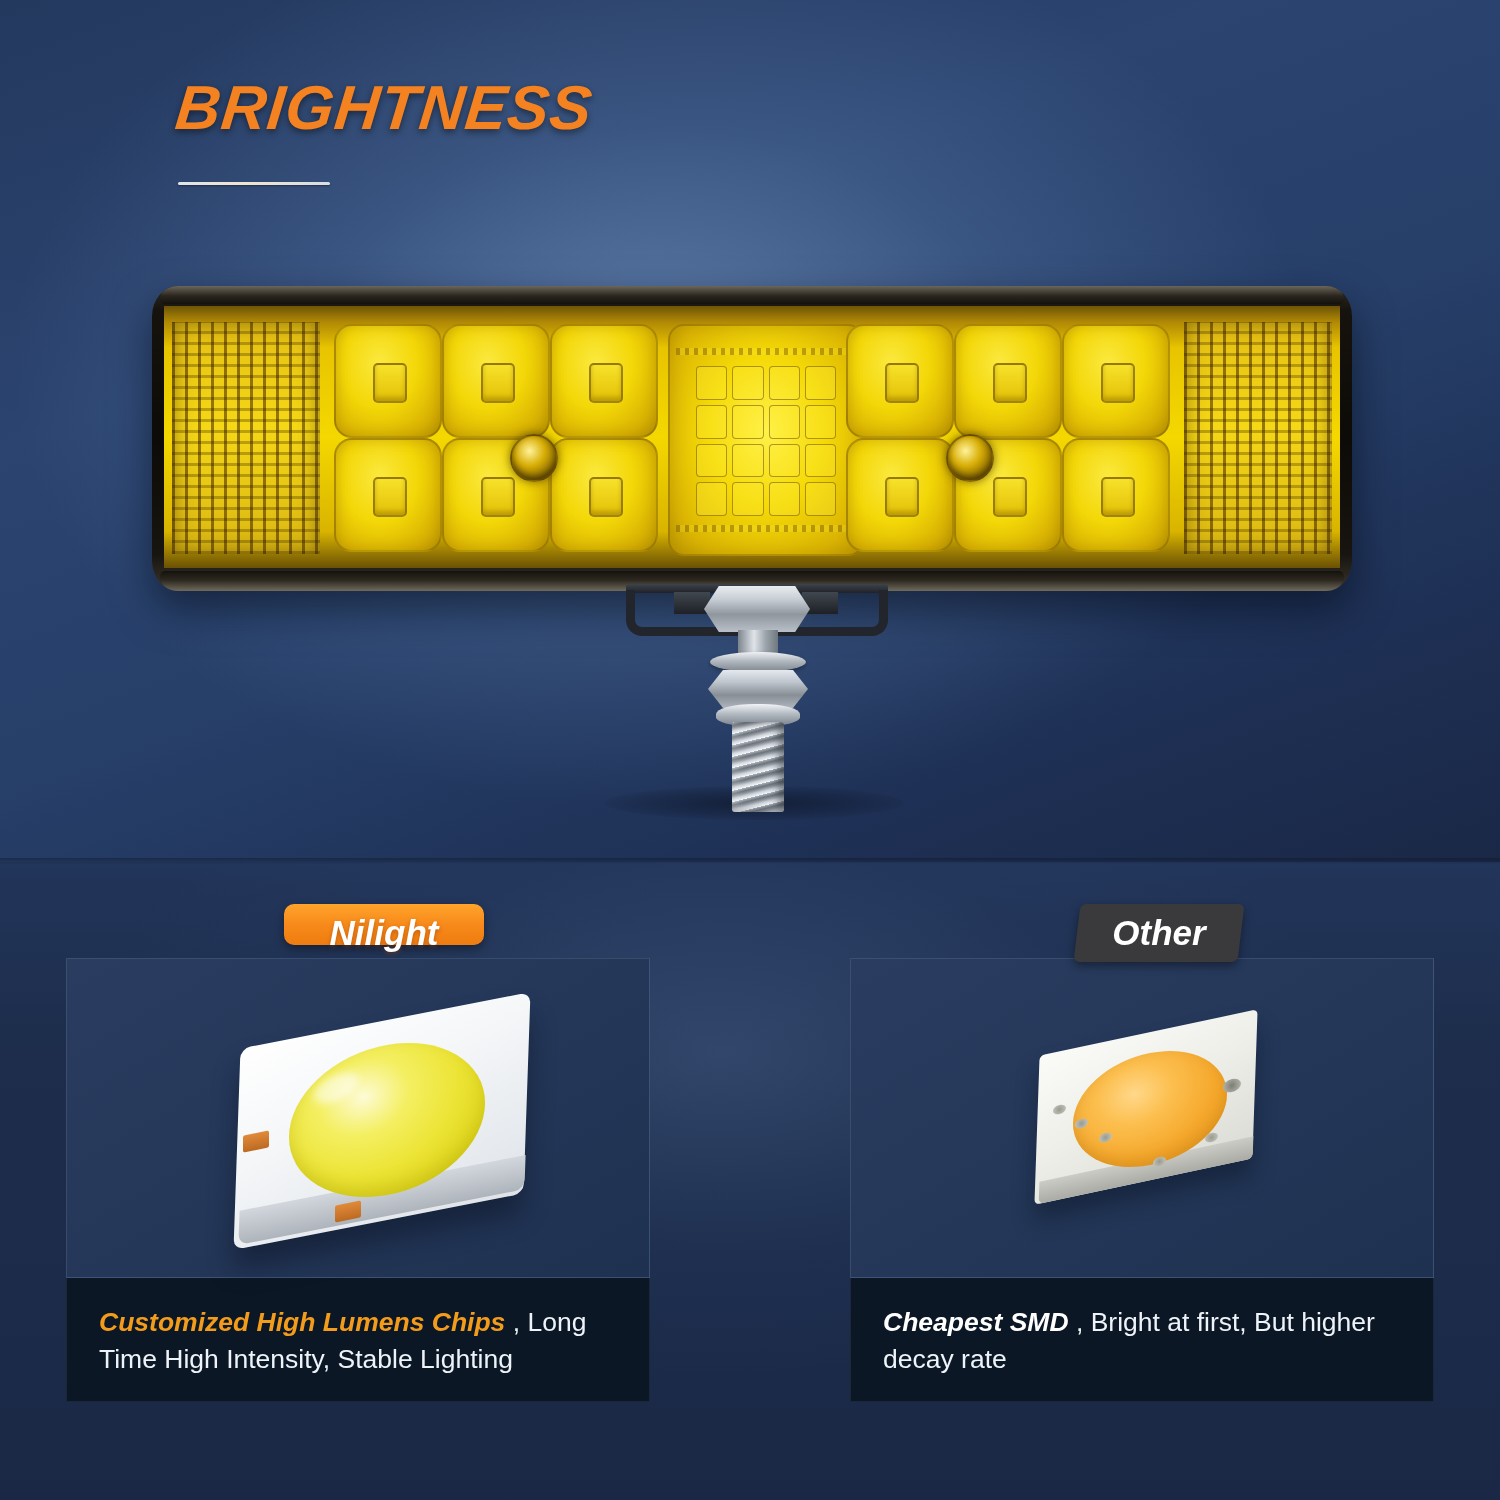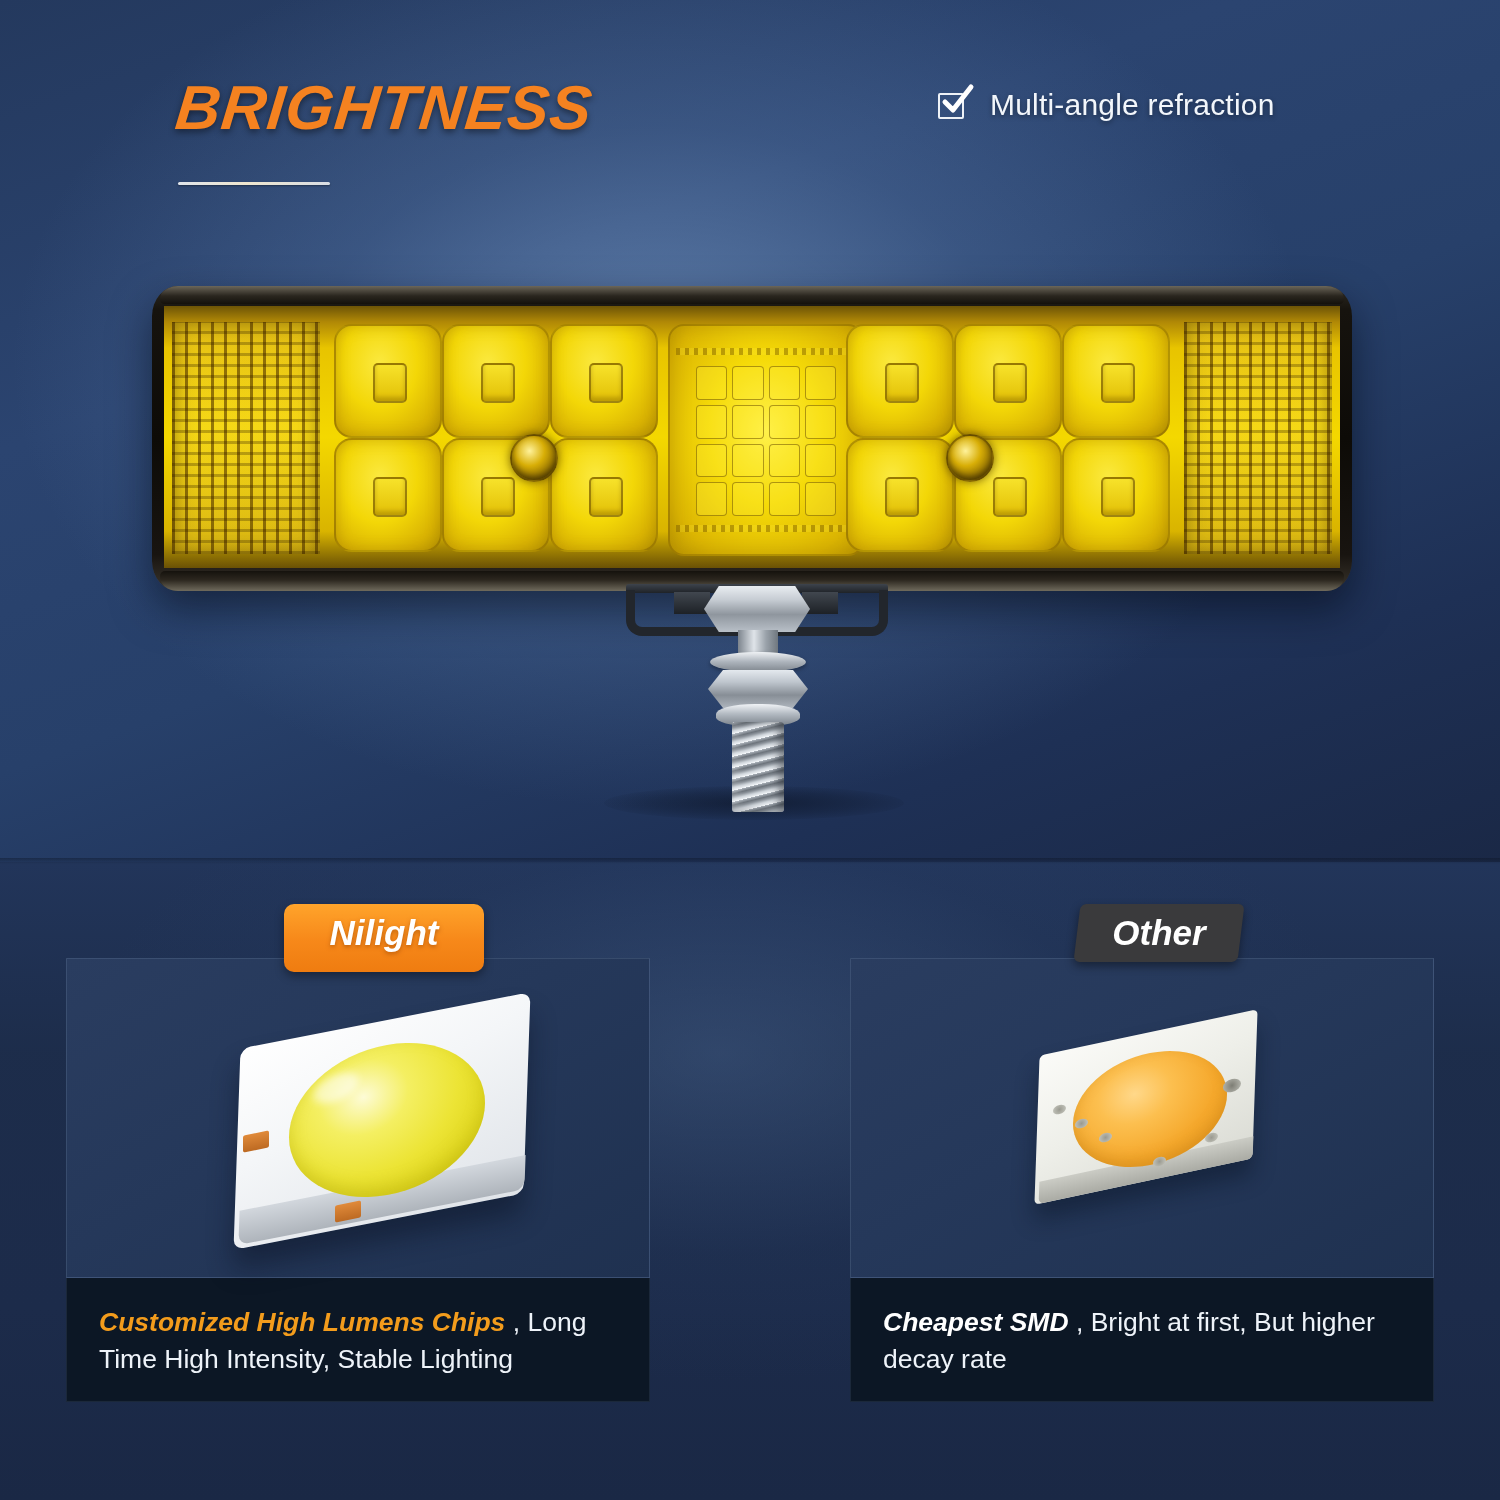--- a/index.html
+++ b/index.html
@@ -199,21 +199,21 @@
     min-height:122px;
   }
   .cap p{margin:0;font-size:26.5px;line-height:1.38;color:#eef3f9;}
   .cap .hl{font-weight:bold;font-style:italic;}
   .cap .hl.orange{color:#f39c1c;}
   .cap .hl.white{color:#ffffff;}
 
   
   .badge{position:absolute;z-index:5;}
   .badge-nilight{
-    left:284px;top:904px;width:200px;height:68px;border-radius:10px;
+    left:284px;top:904px;width:200px;height:41px;border-radius:10px;
     background:linear-gradient(180deg,#ffa42b 0%,#f7891a 52%,#ef7c10 100%);
     box-shadow:0 4px 10px rgba(0,0,0,.38);
   }
   .badge-nilight span{
     display:block;text-align:center;line-height:58px;
     font-size:35px;font-weight:bold;font-style:italic;color:#fff;
     text-shadow:0 2px 4px rgba(140,60,0,.5);
   }
   .badge-other{
     left:1077px;top:904px;width:164px;height:58px;
@@ -286,29 +286,20 @@
 <div id="page">
 
   <div class="bg-top"></div>
   <div class="bg-bottom"></div>
   <div class="bg-seam"></div>
 
   <div class="title">BRIGHTNESS</div>
   <div class="title-rule"></div>
 
   <div class="features">
-    <div class="feat-row">
-      <span class="cbox">
-        <span class="sq"></span>
-        <svg width="38" height="38" viewBox="0 0 38 38">
-            <path d="M8 19 L16 27 L34 4" fill="none" stroke="#ffffff" stroke-width="5" stroke-linecap="round" stroke-linejoin="round"></path>
-          </svg>
-      </span>
-      <span class="feat-label">Multi-angle refraction</span>
-    </div>
   </div>
 
   <div class="lightbar">
     <div class="lb-shell">
       <div class="lb-toplip"></div>
       <div class="lb-lens">
         <div class="rib left"></div>
         <div class="rib right"></div>
 
         <div class="cluster clusterA">

